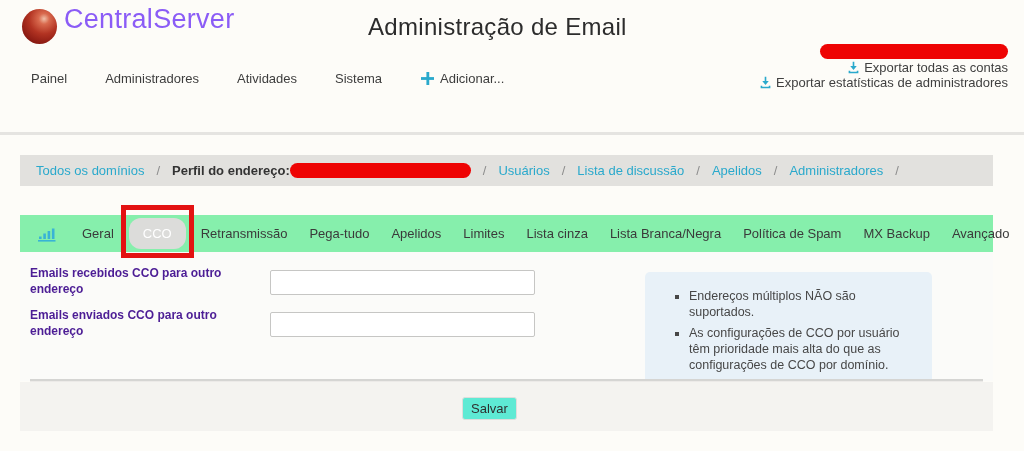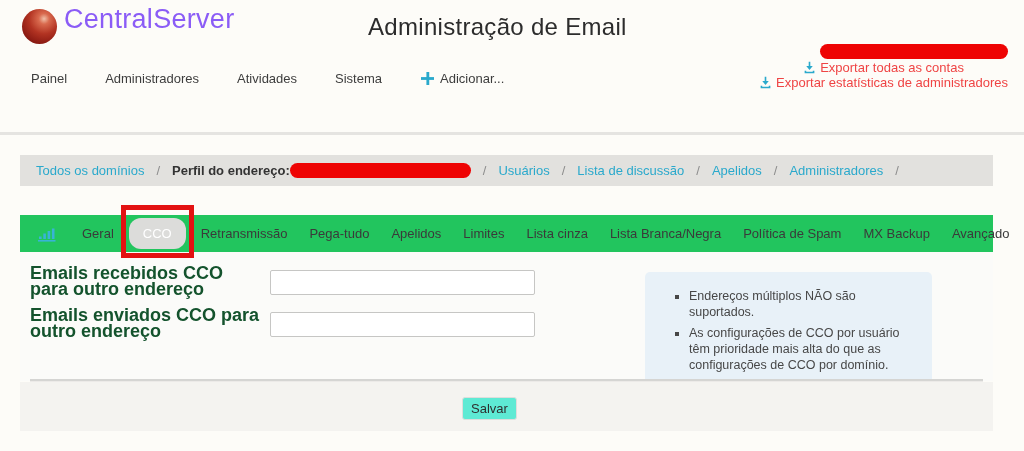--- a/index.html
+++ b/index.html
@@ -20,21 +20,21 @@
   .app-title{
     position:absolute;left:368px;top:13px;font-size:24px;color:#2c2c2c;letter-spacing:.3px;
   }
   .redaction-top{
     position:absolute;left:820px;top:44px;width:188px;height:15px;border-radius:8px;background:#ee0404;
   }
   .export-links{
     position:absolute;right:16px;top:60px;text-align:right;line-height:15px;
   }
   .export-link{
-    display:block;color:#ef4444;font-size:13px;text-decoration:none;white-space:nowrap;text-align:center;
+    display:block;color:#404040;font-size:13px;text-decoration:none;white-space:nowrap;
   }
   .export-link svg{vertical-align:-2px;margin-right:4px;}
   .nav{
     position:absolute;left:18px;top:62px;display:flex;align-items:center;
   }
   .nav-item{
     font-size:13px;color:#3d3d3d;padding:9px 13px;margin-right:12px;cursor:pointer;white-space:nowrap;
   }
   .nav-item.pill{
     background:#e9e8e5;border-radius:6px;padding:9px 19px;
@@ -52,40 +52,40 @@
     display:flex;align-items:center;padding-left:16px;box-sizing:border-box;font-size:13px;white-space:nowrap;
   }
   .crumb{color:#2aa9cc;text-decoration:none;cursor:pointer;}
   .crumb-current{color:#333;font-weight:bold;}
   .sep{color:#8d8d8d;margin:0 12px;}
   .redaction-inline{
     display:inline-block;width:181px;height:15px;border-radius:8px;background:#ee0404;vertical-align:-3px;
   }
   
   .tabbar{
-    position:absolute;left:20px;top:215px;width:973px;height:37px;background:#22c55e;
+    position:absolute;left:20px;top:215px;width:973px;height:37px;background:#86efac;
     display:flex;align-items:center;padding-left:13px;box-sizing:border-box;
   }
   .chart-icon{margin:0 14px 0 4px;display:flex;align-items:center;}
   .tab{
     font-size:13px;color:#3a3a3a;padding:8px 11px;cursor:pointer;white-space:nowrap;position:relative;
   }
   .tab.active{
     background:#dcdcda;color:#ffffff;border-radius:12px;padding:8px 14px;margin:0 4px;
   }
   .red-annotation{
     position:absolute;left:-8px;right:-8px;top:-13px;bottom:-9px;
     border:5px solid #e31212;pointer-events:none;z-index:4;
   }
   
   .form-area{
     position:absolute;left:20px;top:252px;width:973px;height:129px;background:#fbfbf9;
   }
   .field-label{
-    position:absolute;left:10px;width:235px;font-size:18px;color:#14532d;line-height:16px;font-weight:bold;
+    position:absolute;left:10px;width:235px;font-size:12px;color:#4c1d95;line-height:16px;font-weight:bold;
   }
   .field-label.row1{top:13px;}
   .field-label.row2{top:55px;}
   .text-input{
     position:absolute;left:250px;width:265px;height:25px;box-sizing:border-box;
     border:1px solid #c6c6c4;border-radius:2px;background:#fff;font-size:13px;padding:0 6px;
     font-family:"Liberation Sans",sans-serif;
   }
   .text-input.row1{top:18px;}
   .text-input.row2{top:60px;}

